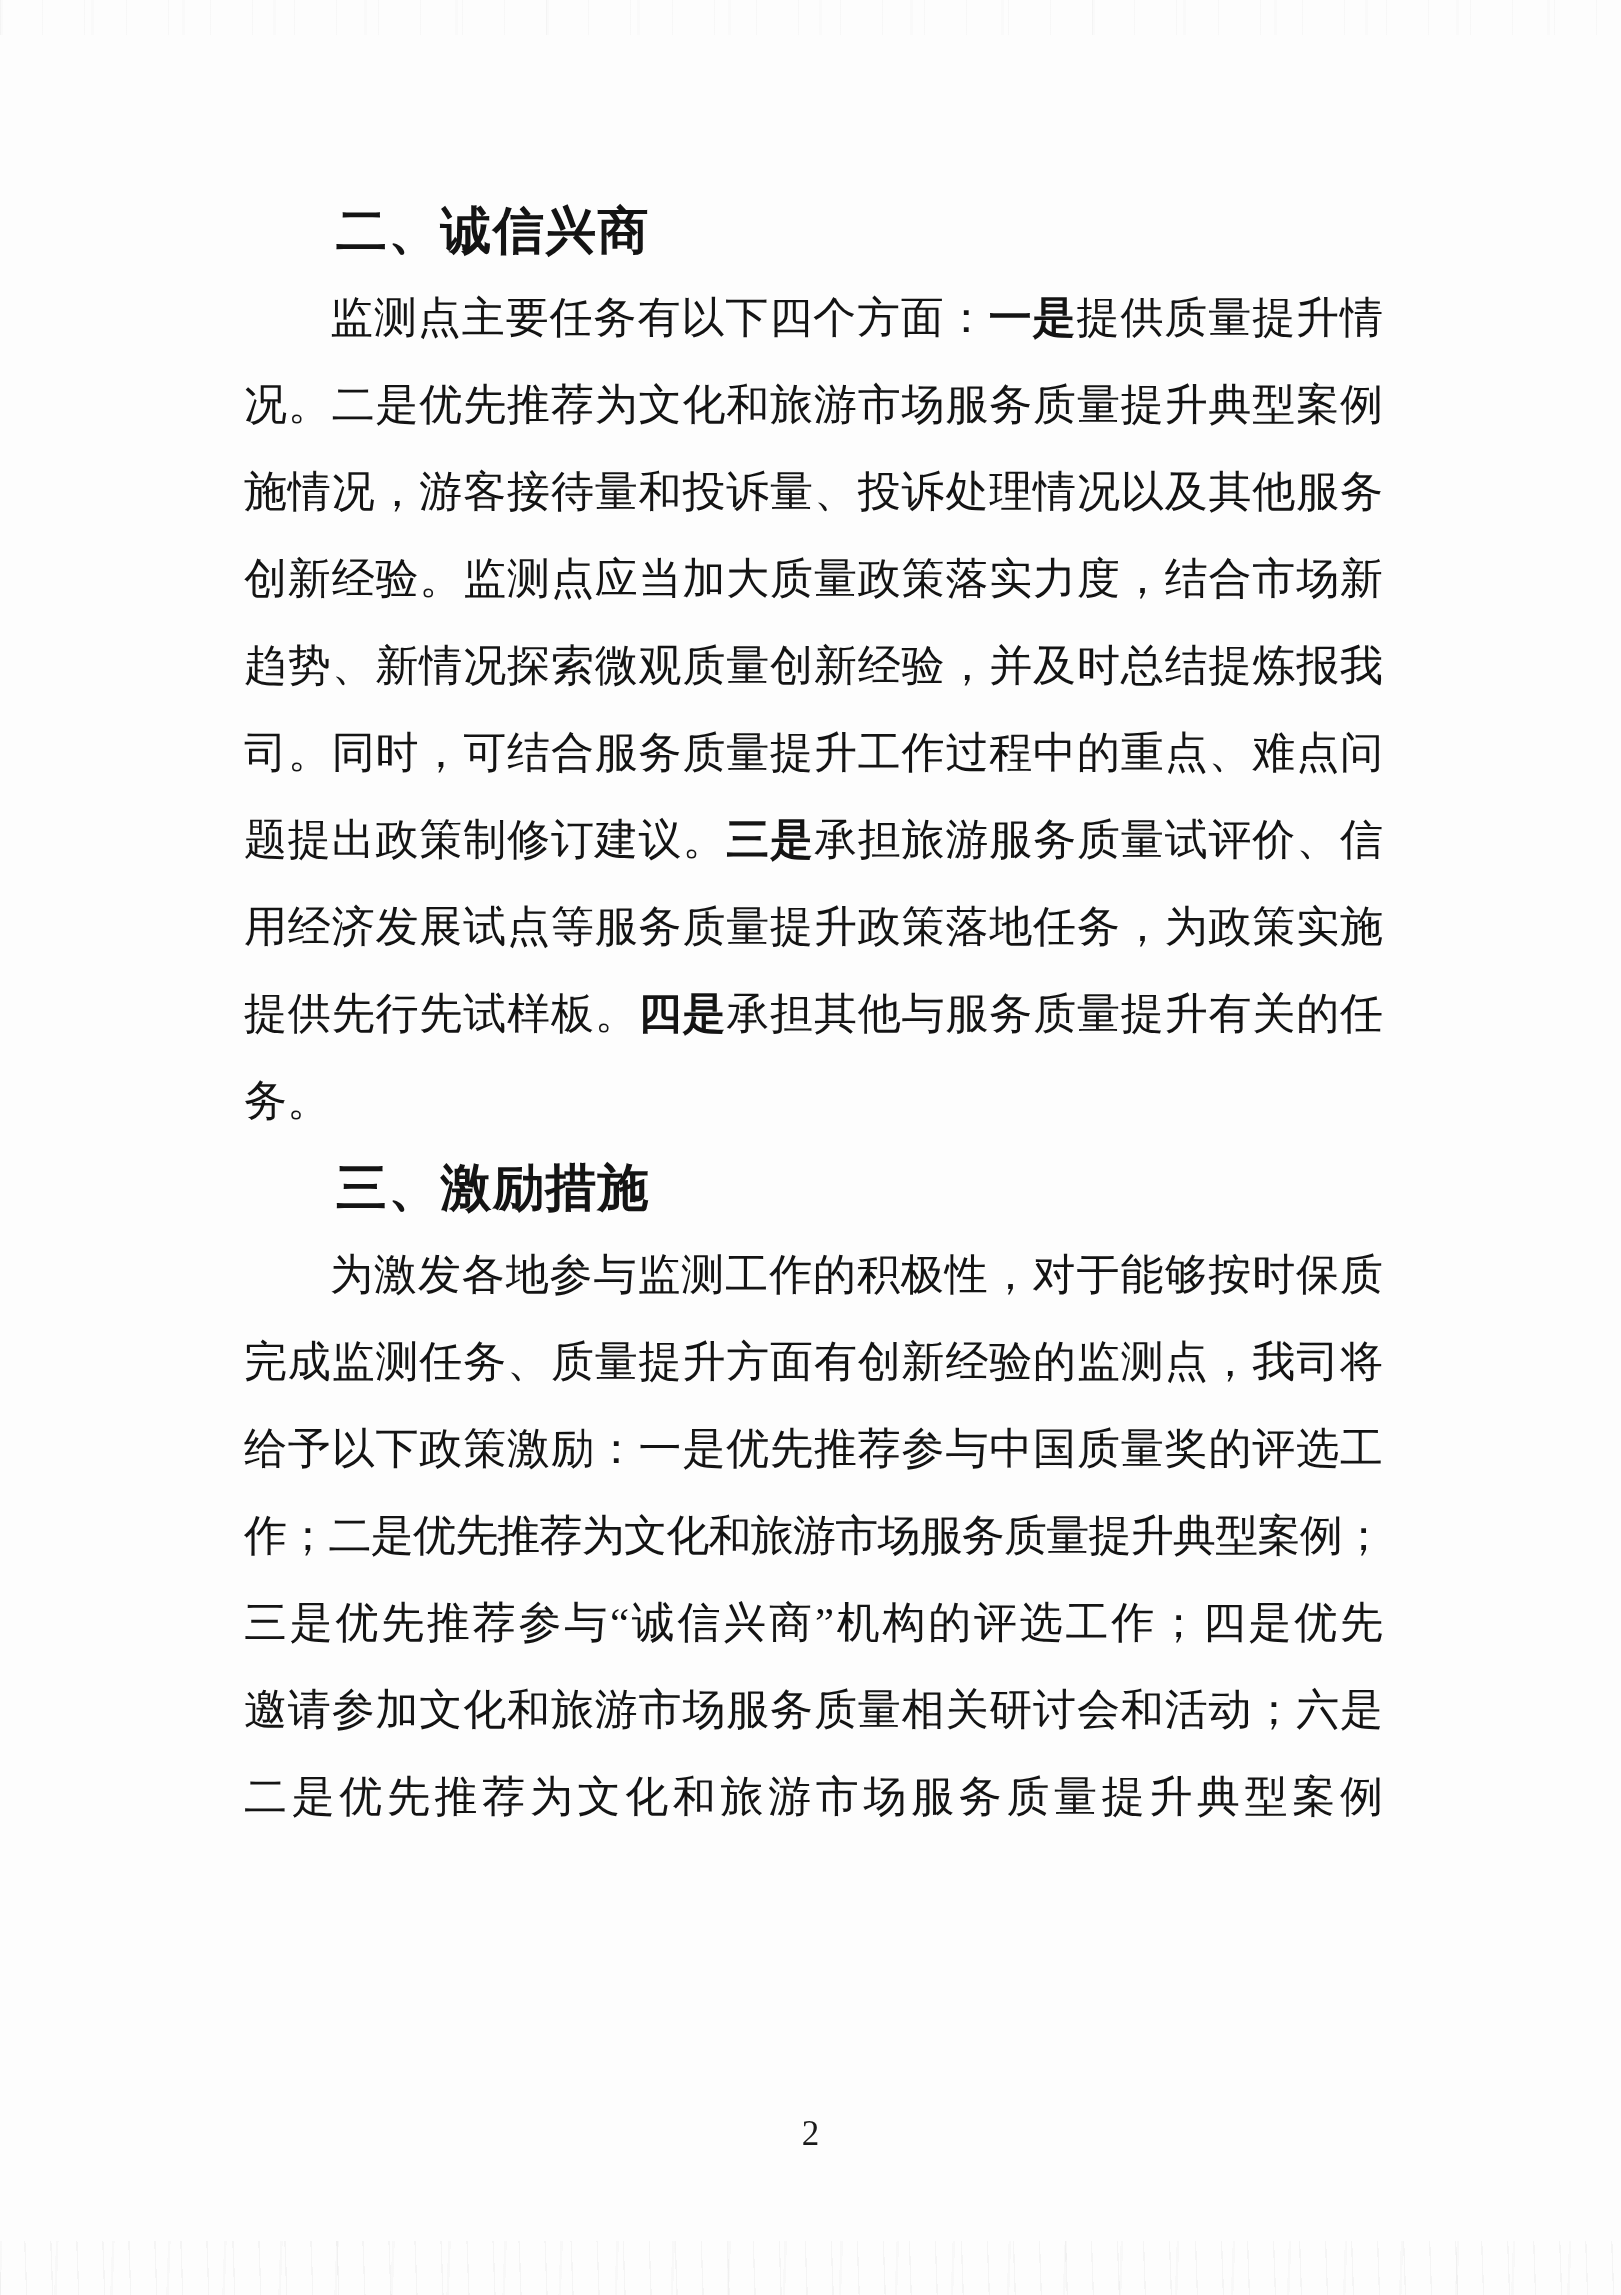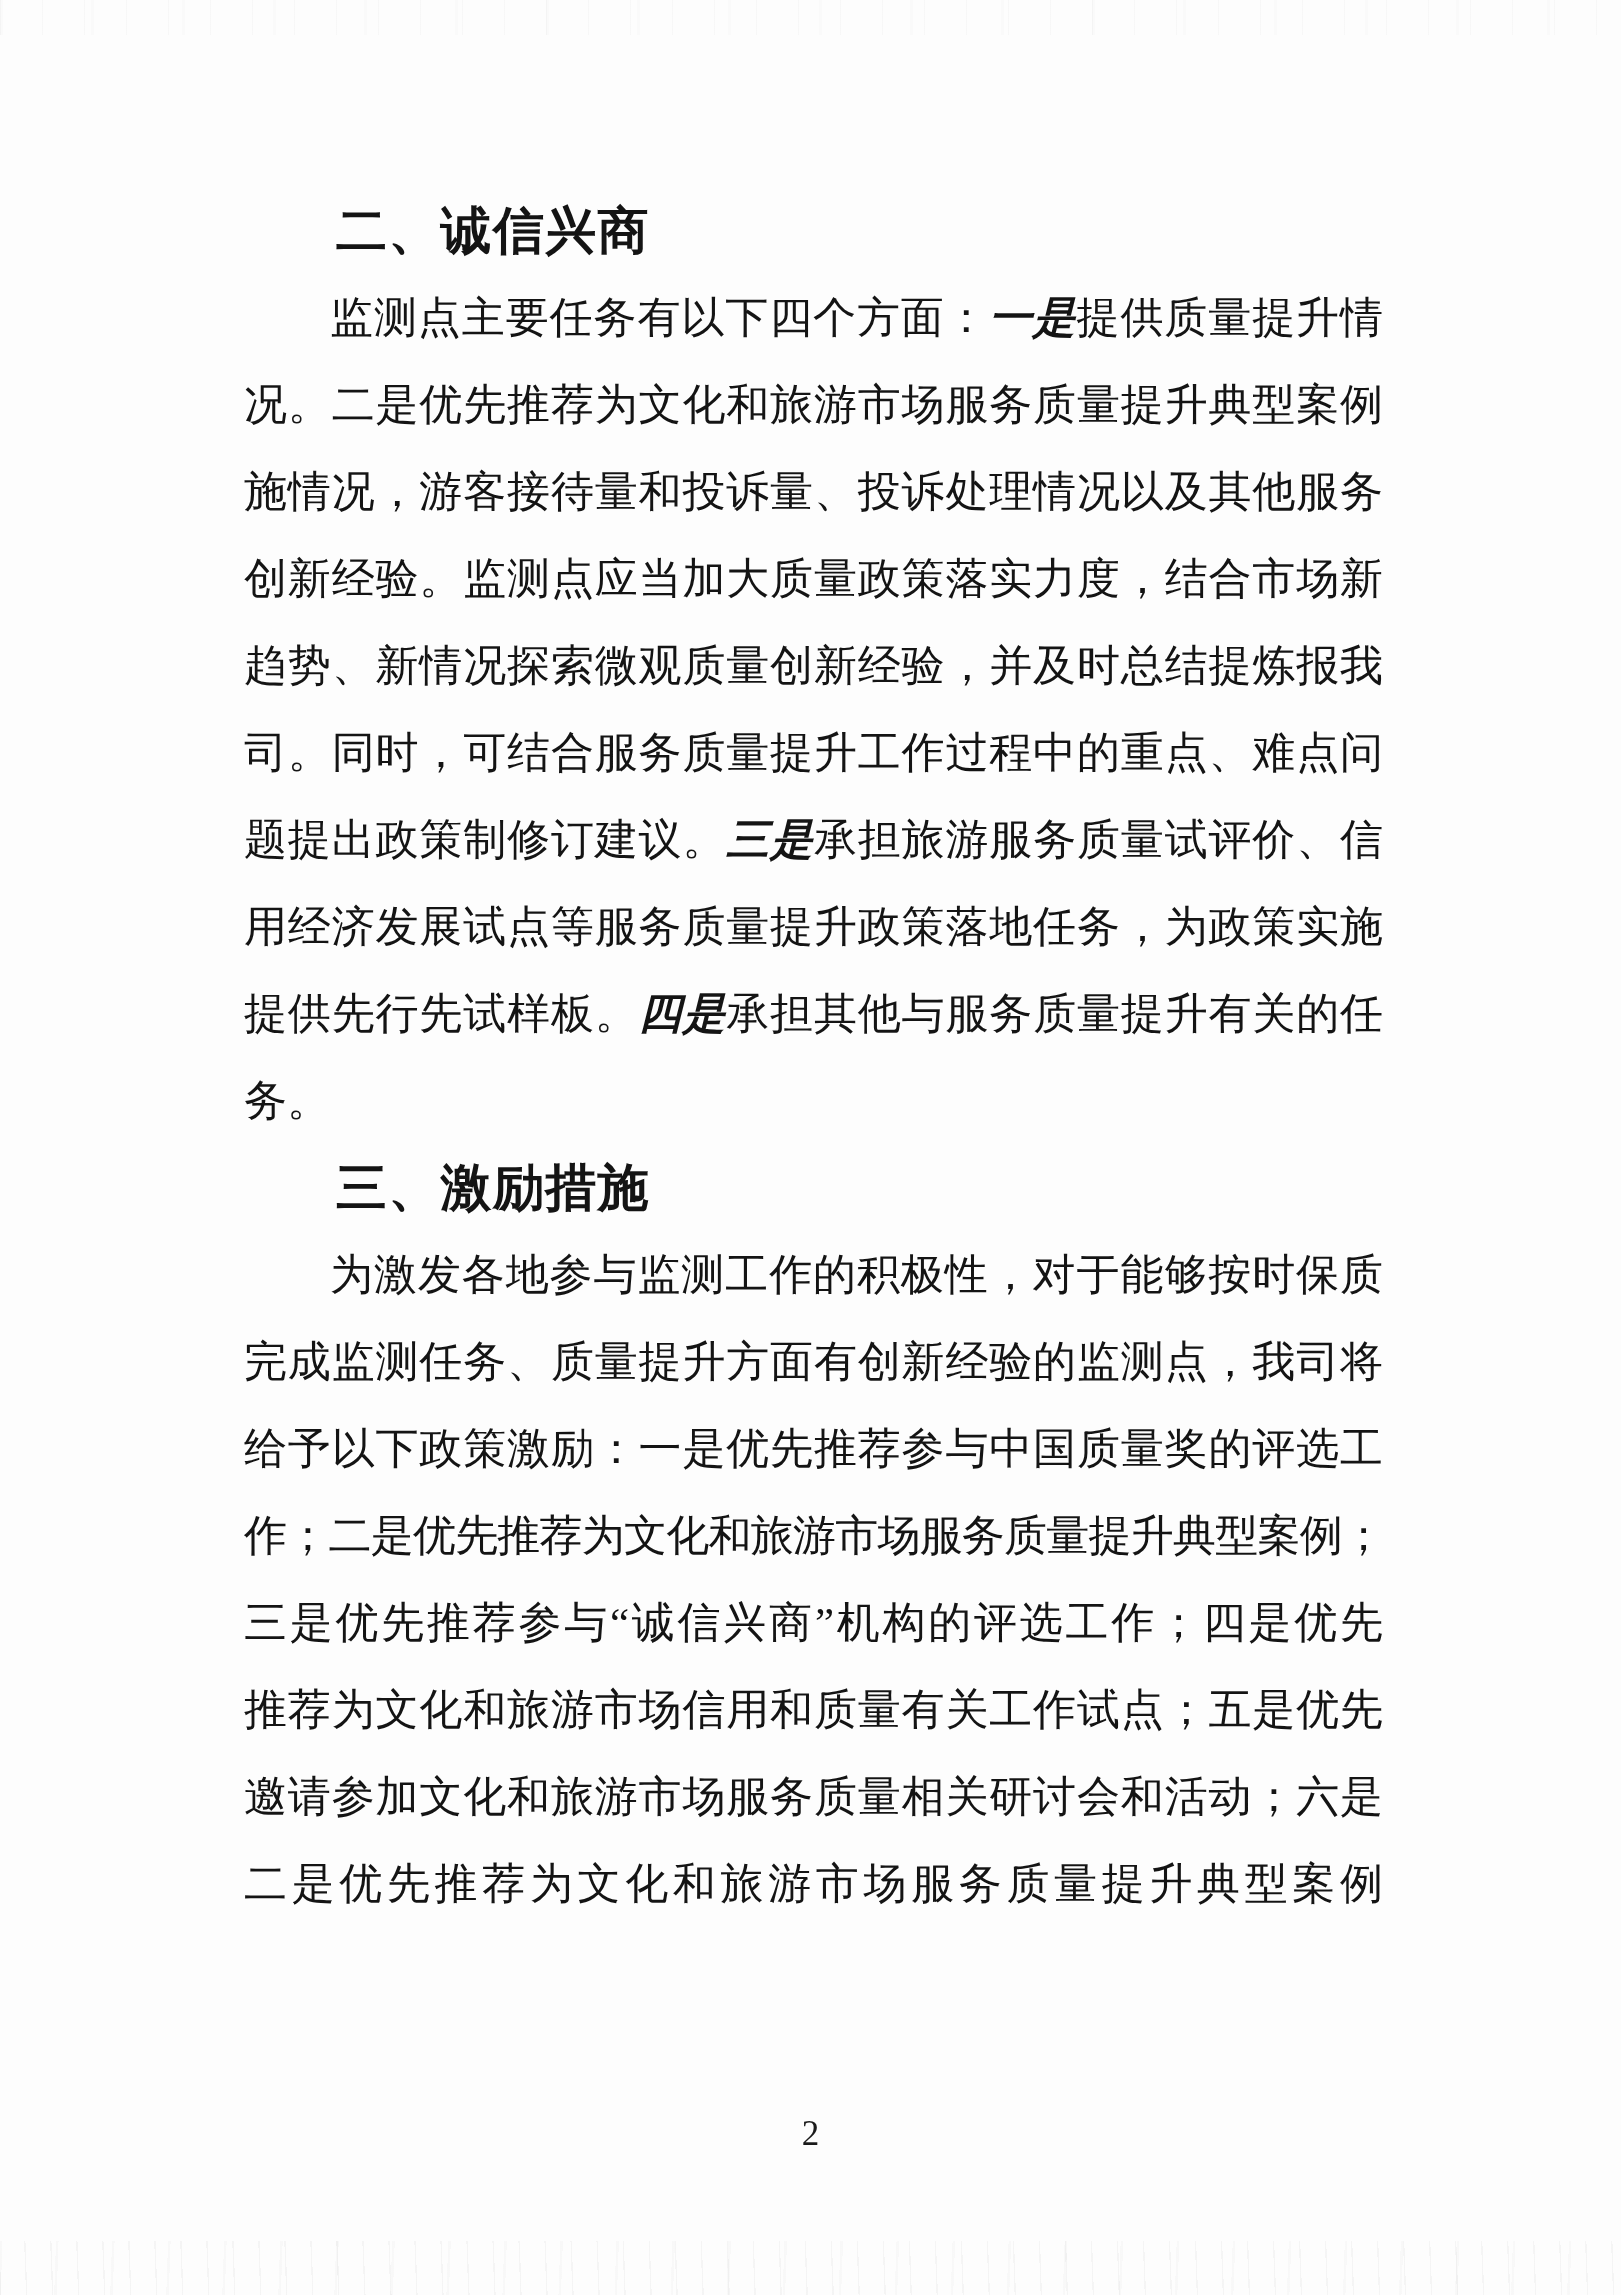--- a/index.html
+++ b/index.html
@@ -46,21 +46,20 @@
     font-size: 43px;
     text-align: justify;
     text-align-last: justify;
   }
   .block-line.indent { text-indent: 86px; }
   .block-line.align-left { text-align-last: left; }
   .block-line.compact { letter-spacing: -1.9px; }
   .seg-bold {
     font-weight: bold;
     font-family: "DejaVu Sans", "Liberation Sans", sans-serif;
-    font-style: italic;
   }
   .page-number {
     position: absolute; left: 0; right: 0; top: 2096px;
     height: 76px; line-height: 76px;
     text-align: center;
     font-size: 35px;
     color: #1a1a1a;
   }
 </style>
 </head>
@@ -79,20 +78,19 @@
       <div class="block-line"><span class="seg">题提出政策制修订建议。</span><span class="seg seg-bold">三是</span><span class="seg">承担旅游服务质量试评价、信</span></div>
       <div class="block-line"><span class="seg">用经济发展试点等服务质量提升政策落地任务，为政策实施</span></div>
       <div class="block-line"><span class="seg">提供先行先试样板。</span><span class="seg seg-bold">四是</span><span class="seg">承担其他与服务质量提升有关的任</span></div>
       <div class="block-line align-left"><span class="seg">务。</span></div>
       <div class="block-heading">三、激励措施</div>
       <div class="block-line indent"><span class="seg">为激发各地参与监测工作的积极性，对于能够按时保质</span></div>
       <div class="block-line"><span class="seg">完成监测任务、质量提升方面有创新经验的监测点，我司将</span></div>
       <div class="block-line"><span class="seg">给予以下政策激励：一是优先推荐参与中国质量奖的评选工</span></div>
       <div class="block-line compact"><span class="seg">作；二是优先推荐为文化和旅游市场服务质量提升典型案例；</span></div>
       <div class="block-line"><span class="seg">三是优先推荐参与“诚信兴商”机构的评选工作；四是优先</span></div>
-      <div class="block-line"><span class="seg">推荐为文化和旅游市场信用和质量有关工作试点；五是优先</span></div>
       <div class="block-line"><span class="seg">邀请参加文化和旅游市场服务质量相关研讨会和活动；六是</span></div>
       <div class="block-line"><span class="seg">二是优先推荐为文化和旅游市场服务质量提升典型案例</span></div>
     </div>
   <div class="page-number">2</div>
   <div class="noise-bottom"></div>
 </div>
 
 
 </body></html>

